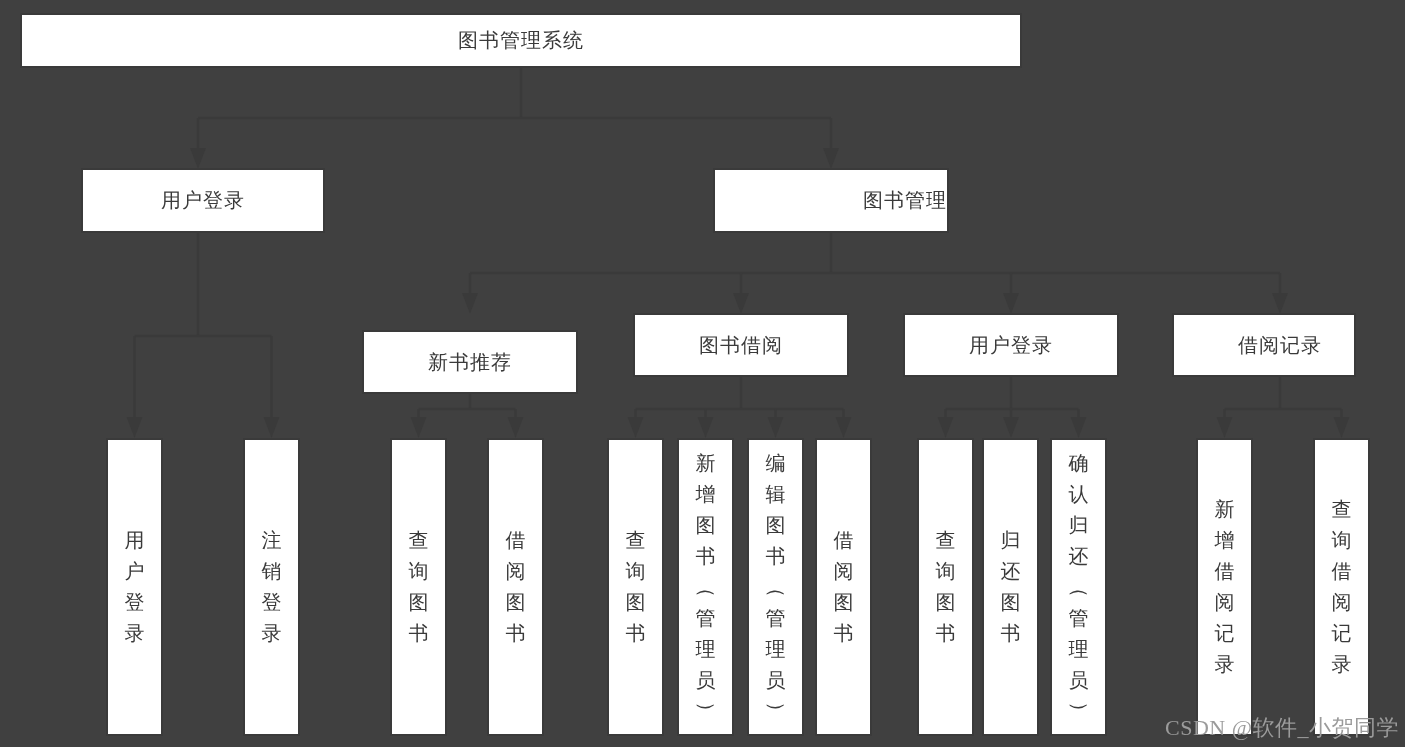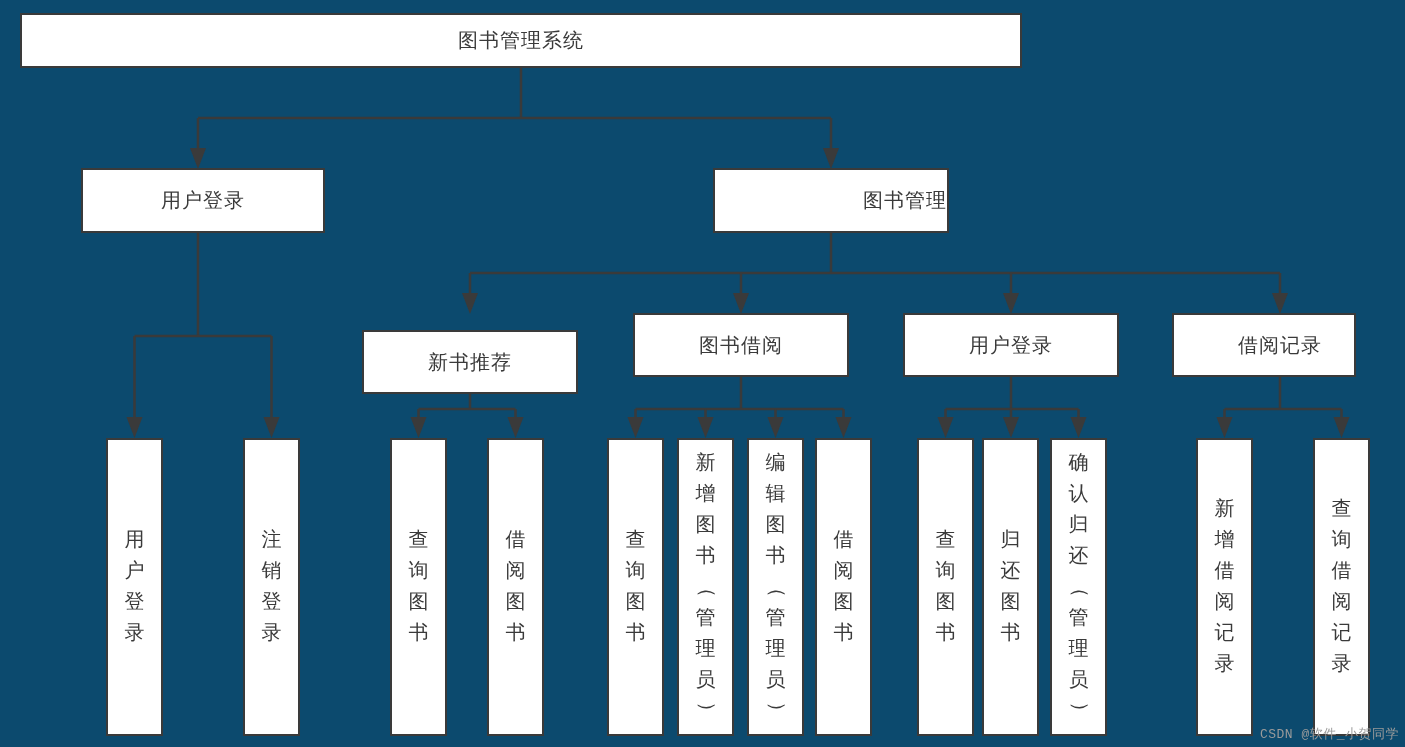--- a/index.html
+++ b/index.html
@@ -1,21 +1,21 @@
 <!DOCTYPE html>
 <html><head>
 <meta charset="utf-8">
 <style>
   html, body { margin: 0; padding: 0; background: #ffffff; }
   #canvas {
     position: relative;
     width: 1405px;
     height: 747px;
-    background: #0c4a6e;
-    font-family: Liberation Mono, monospace;
+    background: #404040;
+    font-family: Liberation Serif, serif;
     overflow: hidden;
   }
   #edges { position: absolute; left: 0; top: 0; width: 1405px; height: 747px; }
   .node {
     position: absolute;
     box-sizing: border-box;
     border: 2.5px solid #3a3a3a;
     background: #ffffff;
     color: #3a3a3a;
     display: flex;
@@ -57,21 +57,21 @@
     height: 100%;
     font-size: 20px;
     color: #3a3a3a;
   }
   .v-ch { display: block; height: 31px; line-height: 31px; text-align: center; }
   .v-ch.rot { transform: rotate(90deg); }
   .watermark {
     position: absolute;
     right: 6px;
     bottom: 4px;
-    font-size: 13px;
+    font-size: 22px;
     letter-spacing: 0.5px;
     color: #9b9b9b;
     white-space: nowrap;
   }
 </style>
 </head>
 <body>
 
 <div id="canvas">
 

